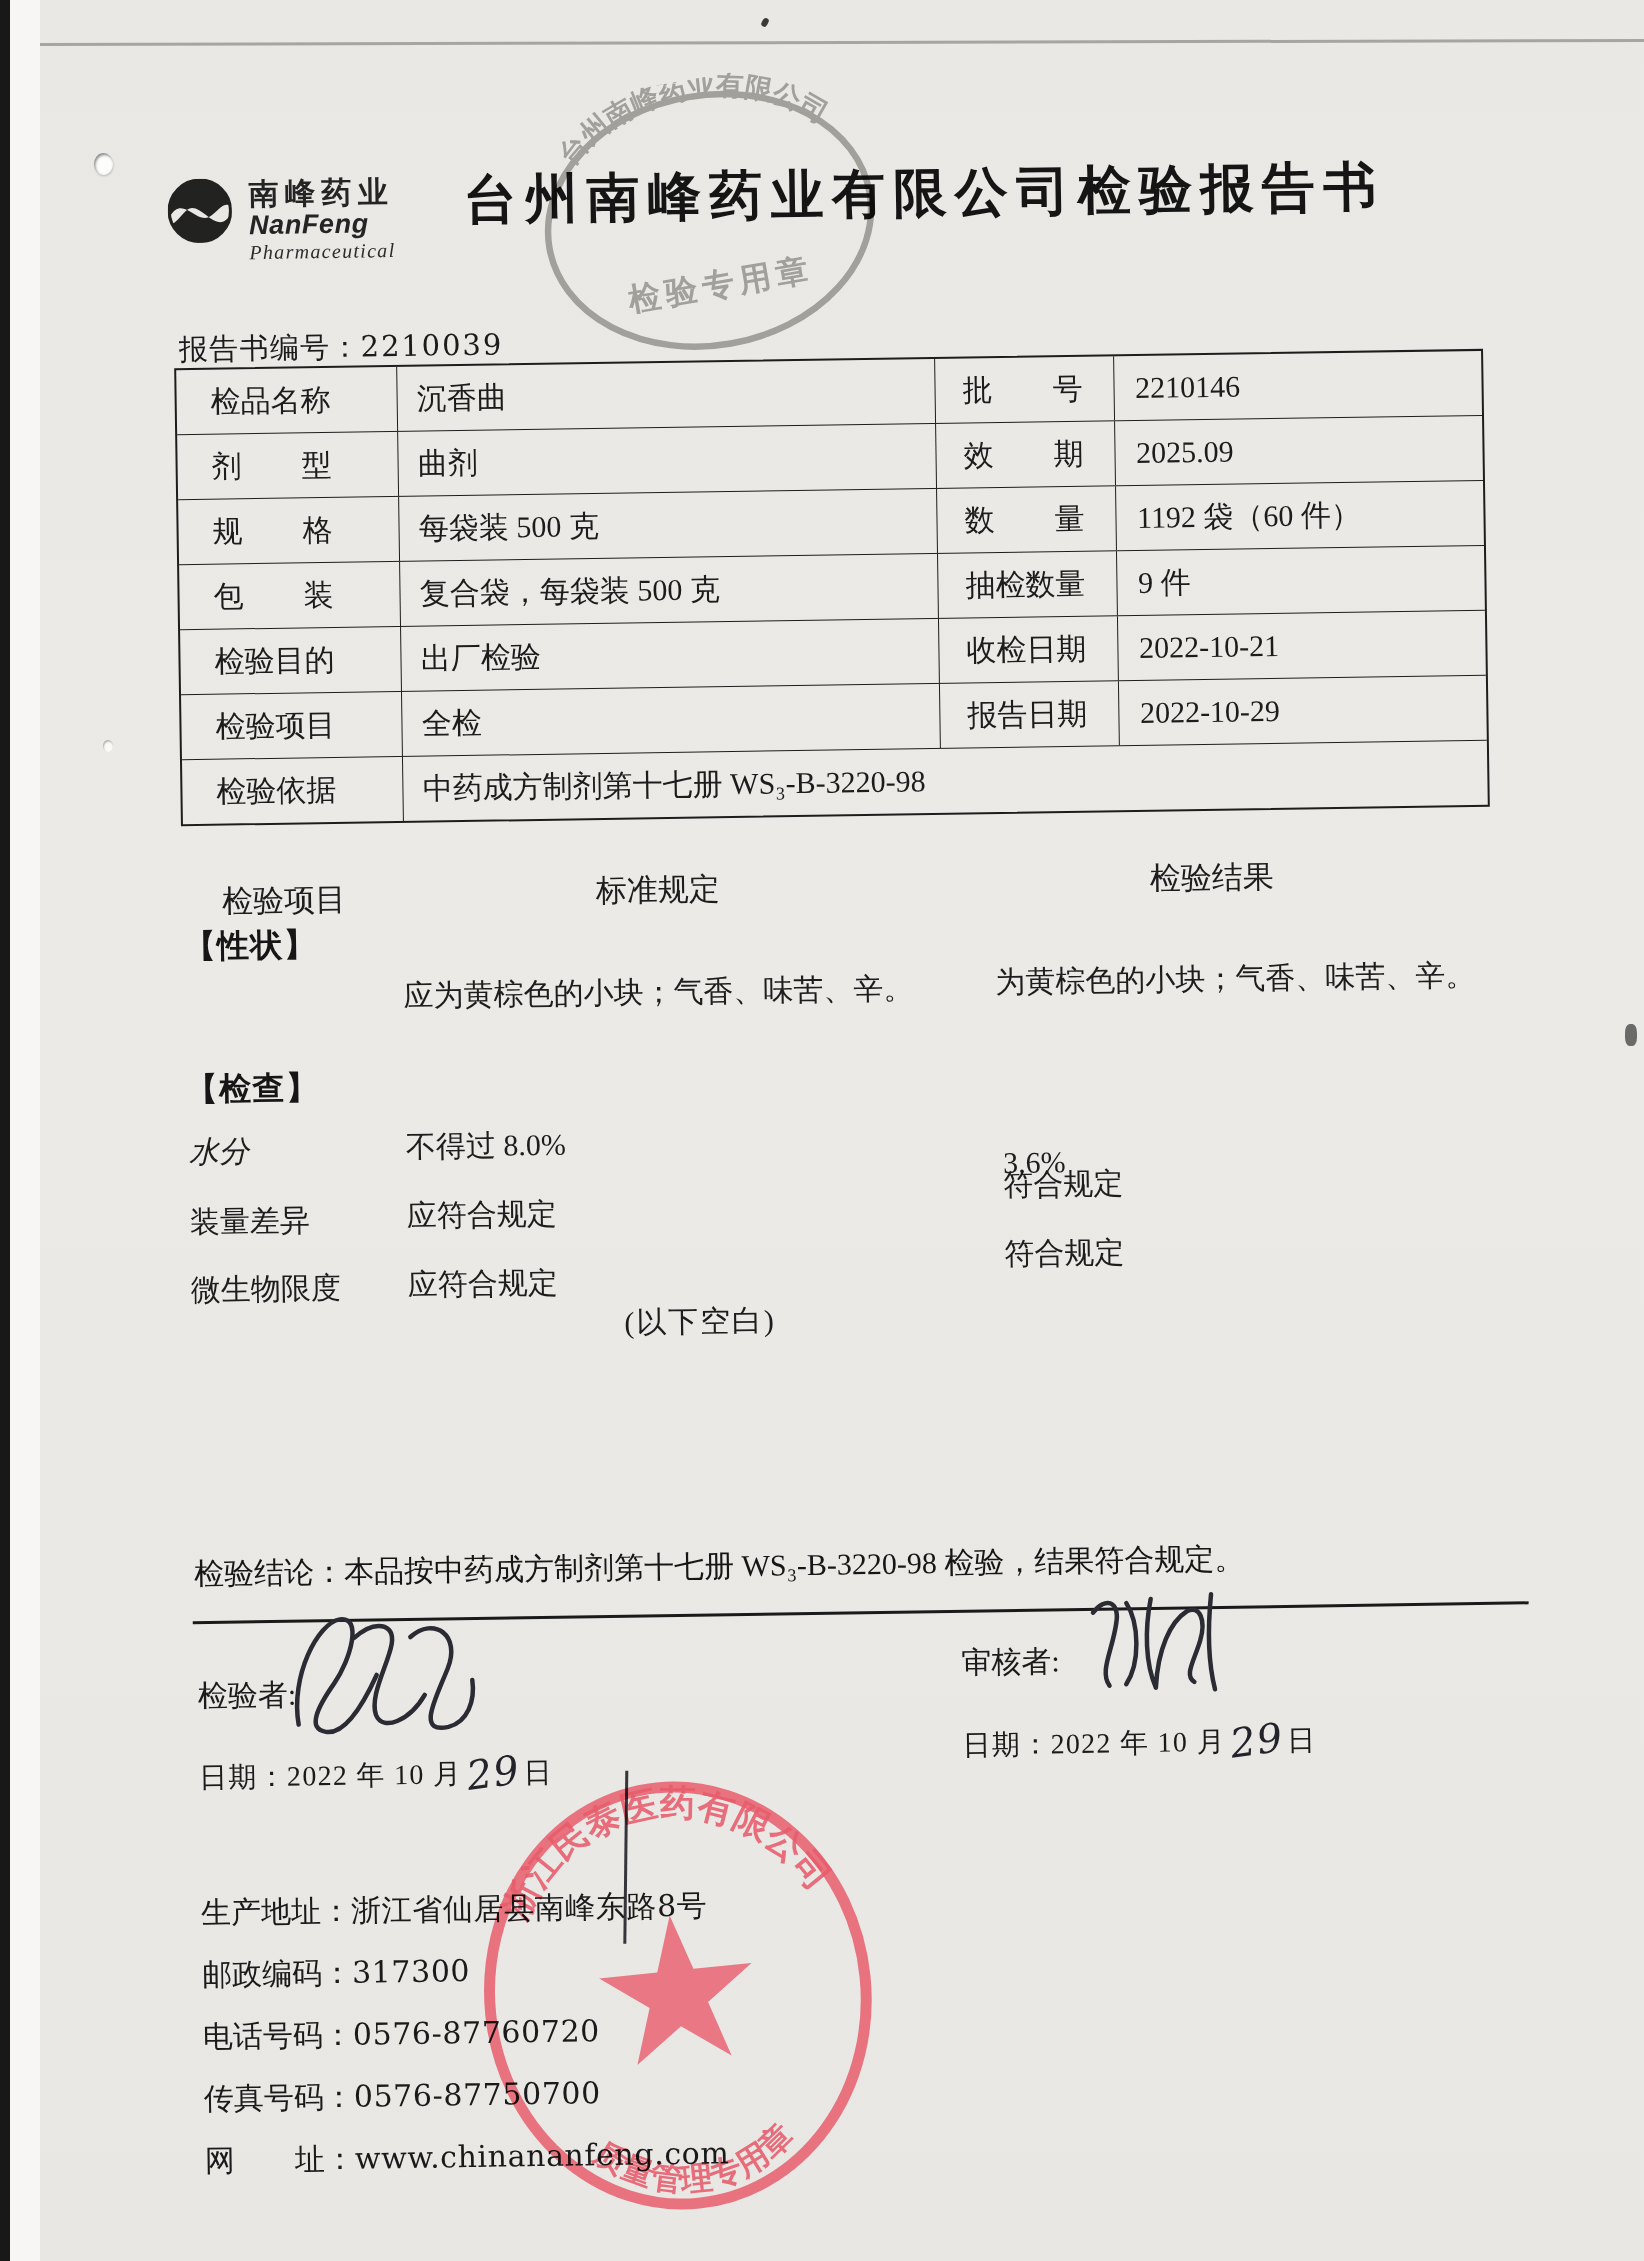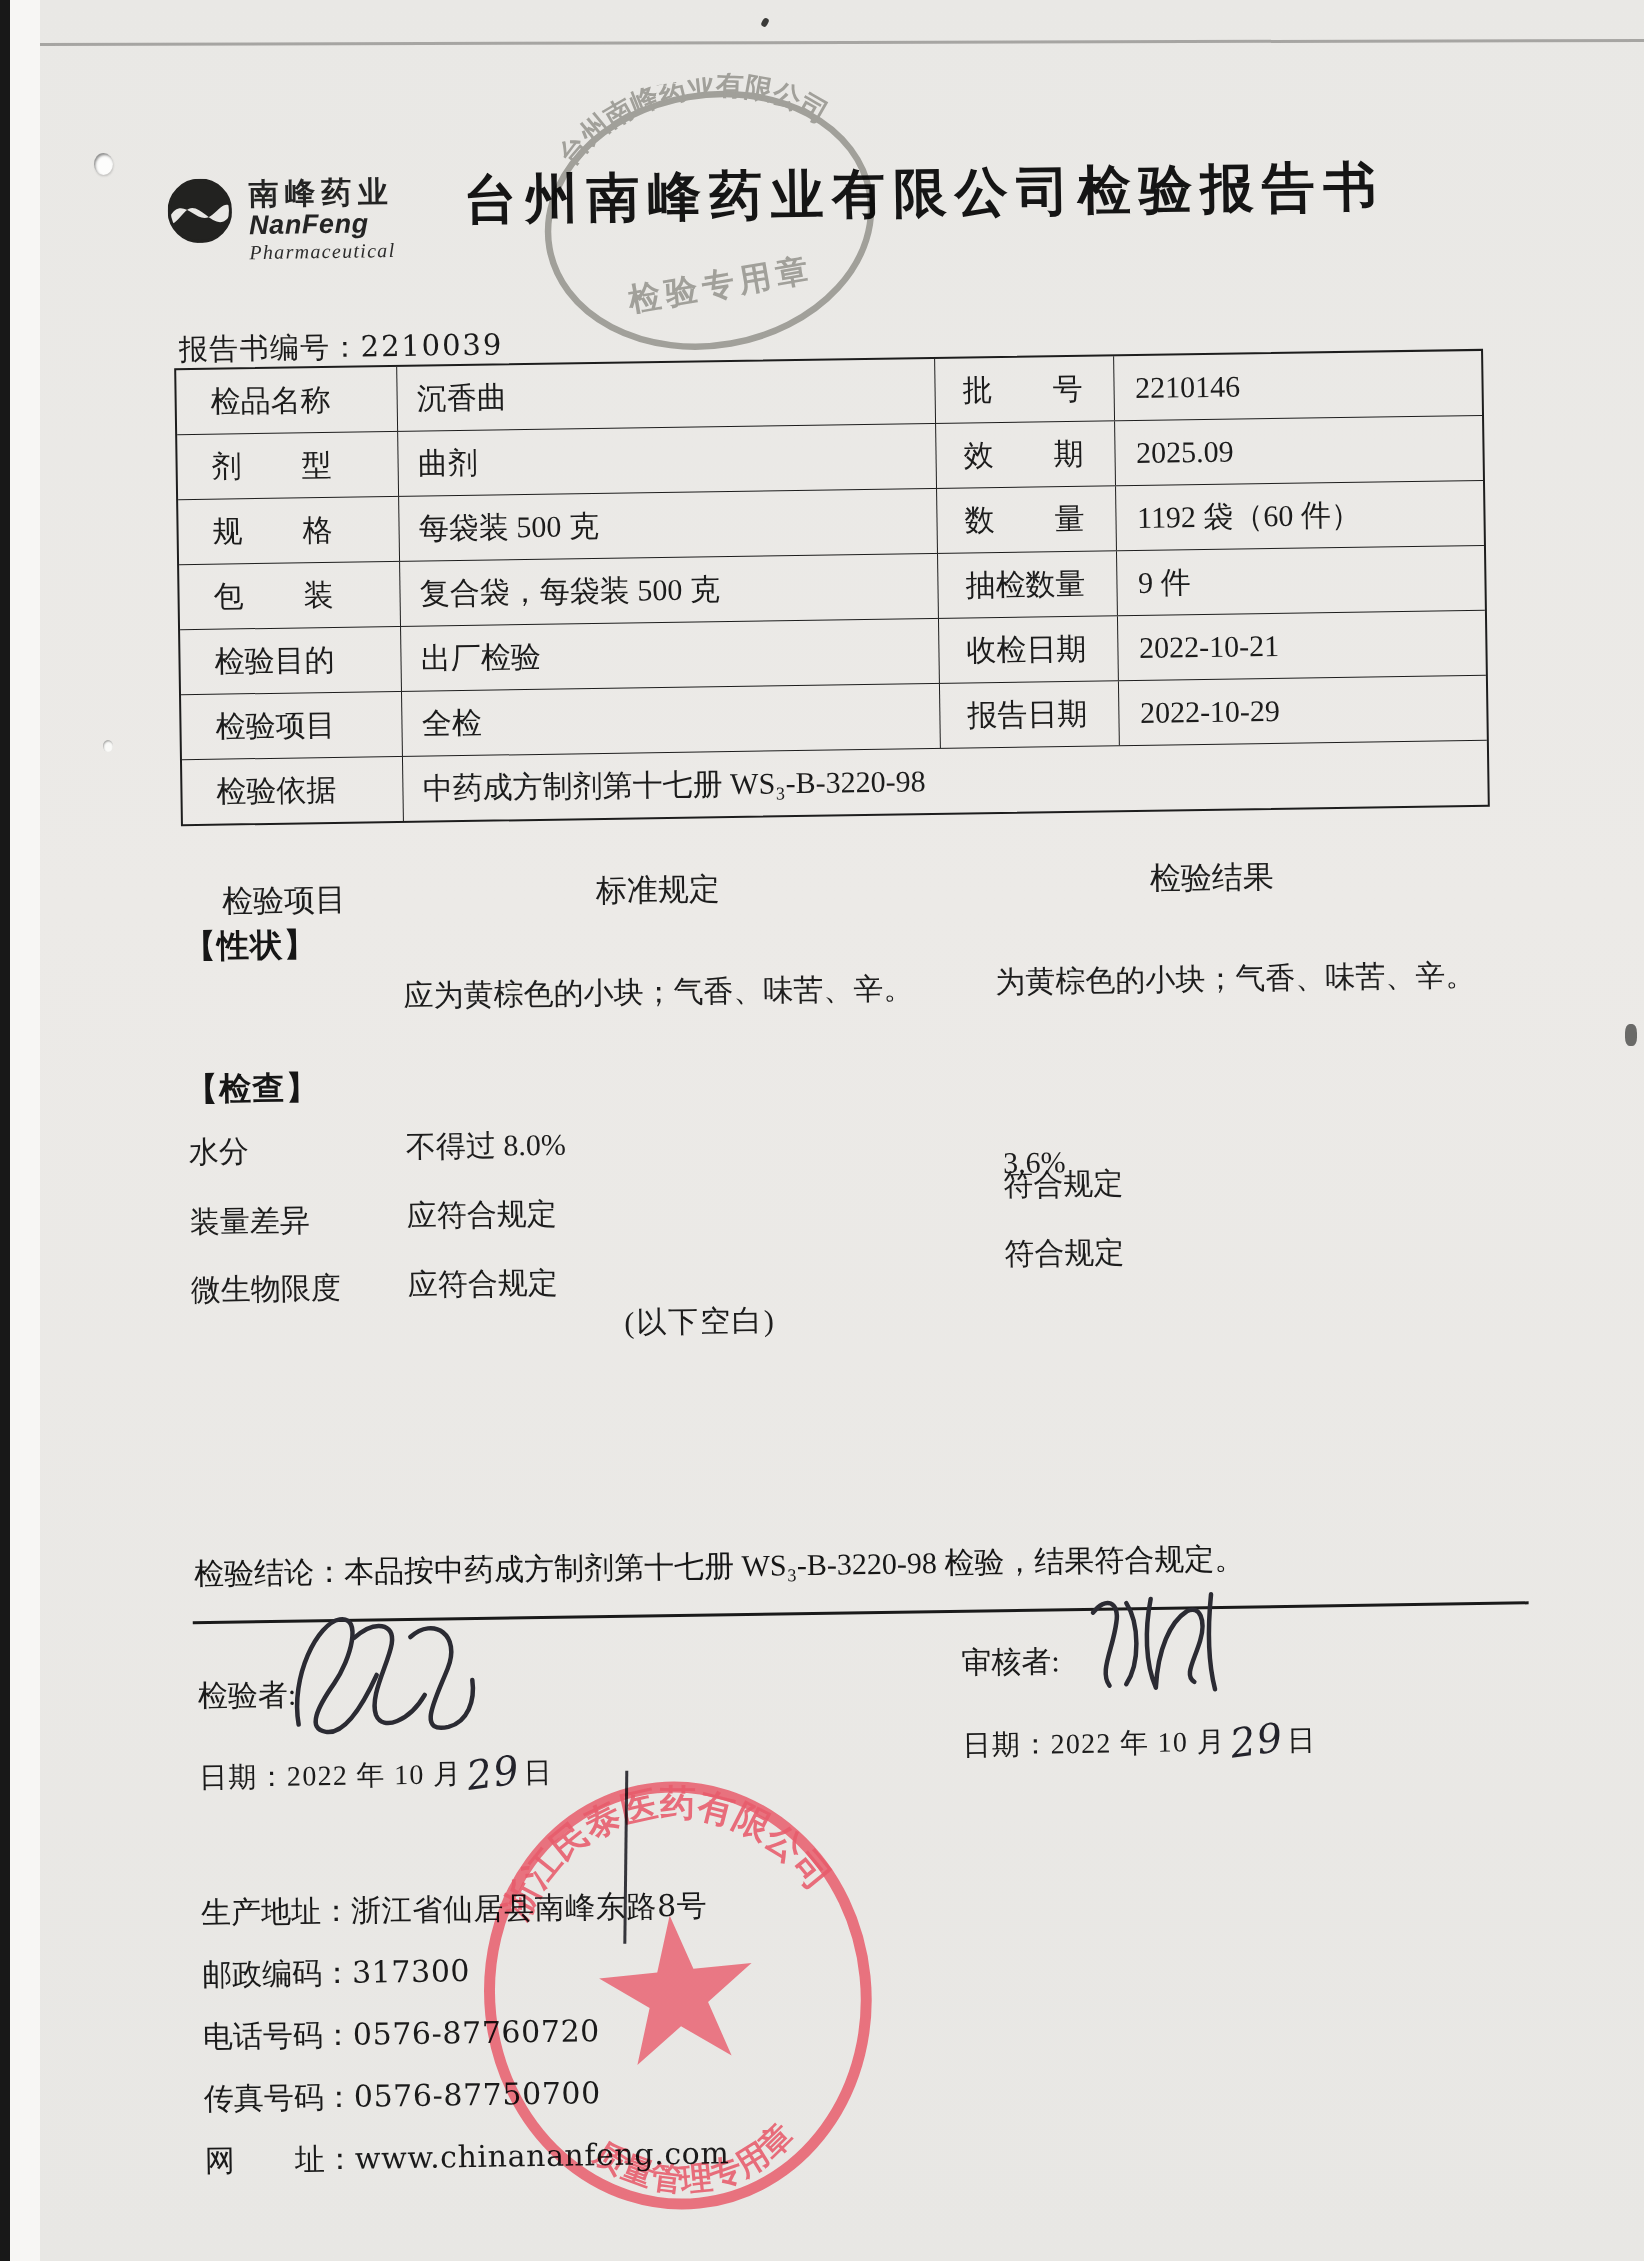--- a/index.html
+++ b/index.html
@@ -170,21 +170,21 @@
   <div class="abs res-head-item">检验项目</div>
   <div class="abs res-head-std">标准规定</div>
   <div class="abs res-head-res">检验结果</div>
 
   <div class="abs sec-title p-xz">【性状】</div>
   <div class="abs xz-std">应为黄棕色的小块；气香、味苦、辛。</div>
   <div class="abs xz-res">为黄棕色的小块；气香、味苦、辛。</div>
 
   <div class="abs sec-title p-jc">【检查】</div>
 
-  <div class="abs chk-item" style="left:189px;top:1123px;">水分</div>
+  <div class="abs chk-item" style="left:189px;top:1123px;font-style:italic;">水分</div>
   <div class="abs chk-std" style="left:406px;top:1121px;">不得过 8.0%</div>
   <div class="abs chk-res" style="left:1003px;top:1149px;">3.6%</div>
 
   <div class="abs chk-item" style="left:189px;top:1193px;">装量差异</div>
   <div class="abs chk-std" style="left:406px;top:1190px;">应符合规定</div>
   <div class="abs chk-res" style="left:1003px;top:1168px;">符合规定</div>
 
   <div class="abs chk-item" style="left:189px;top:1261px;">微生物限度</div>
   <div class="abs chk-std" style="left:406px;top:1259px;">应符合规定</div>
   <div class="abs chk-res" style="left:1003px;top:1237px;">符合规定</div>

